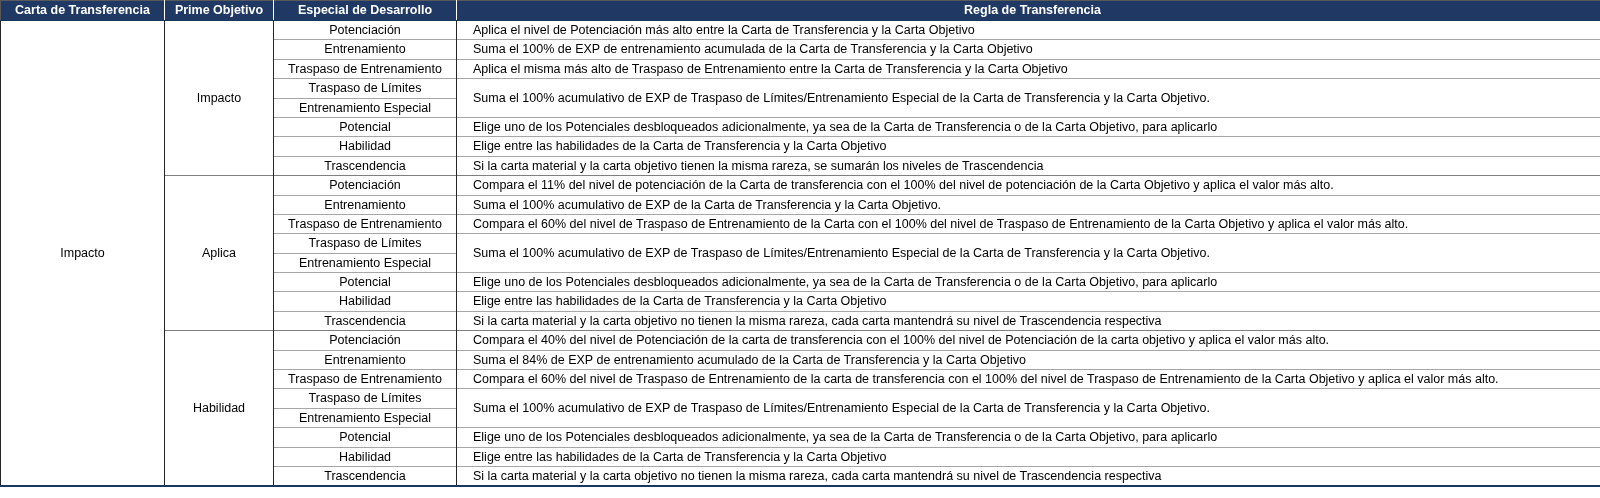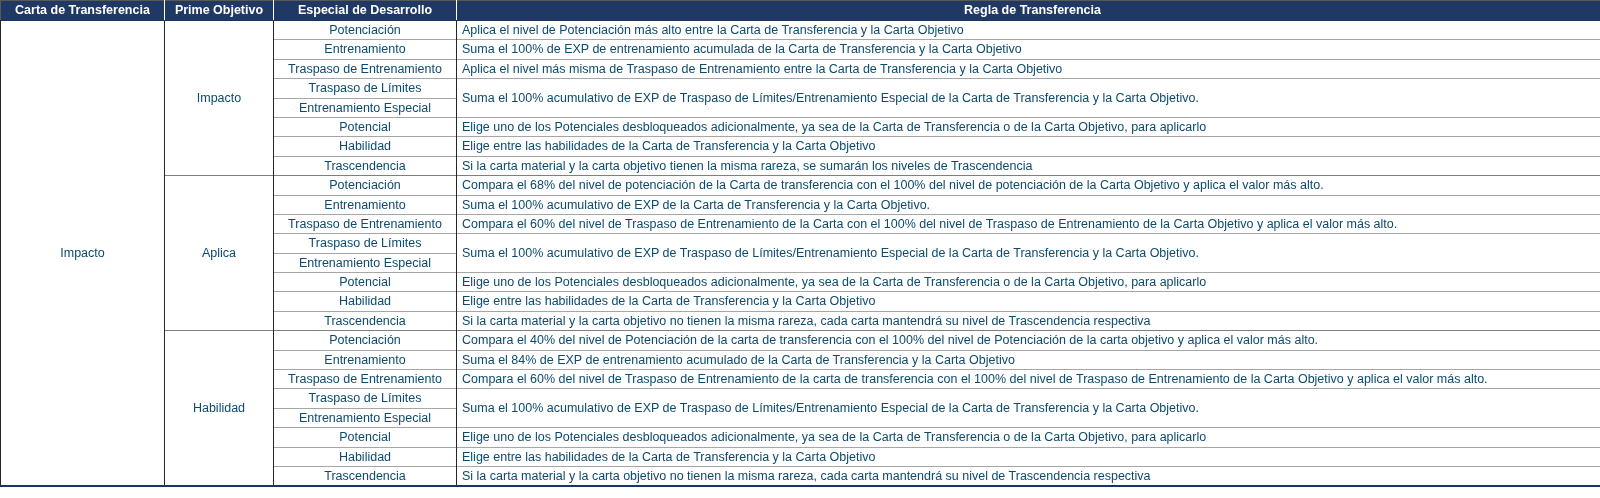--- a/index.html
+++ b/index.html
@@ -38,25 +38,25 @@
     border-right:1px solid #ffffff;
     border-bottom:1px solid #17375E;
   }
   thead th:last-child{border-right:none;padding-left:8px;}
   tbody td{
     height:18.4px;
     background:#ffffff;
     border-right:1px solid #262626;
     border-left:1px solid #262626;
     border-top:1px solid #A6A6A6;
-    color:#0c4a6e;
+    color:#000000;
   }
   tbody tr.group-start td{border-top:1px solid #7F7F7F;}
   td.col-transfer,td.col-target,td.col-element{text-align:center;}
-  td.col-rule{text-align:left;padding-left:5px;}
+  td.col-rule{text-align:left;padding-left:16px;}
 </style>
 </head>
 <body>
 
 <table>
   <colgroup>
     <col class="c-transfer">
     <col class="c-target">
     <col class="c-element">
     <col class="c-rule">
@@ -75,21 +75,21 @@
         <td class="col-target" rowspan="8">Impacto</td>
         <td class="col-element">Potenciación</td>
         <td class="col-rule">Aplica el nivel de Potenciación más alto entre la Carta de Transferencia y la Carta Objetivo</td>
       </tr>
       <tr>
         <td class="col-element">Entrenamiento</td>
         <td class="col-rule">Suma el 100% de EXP de entrenamiento acumulada de la Carta de Transferencia y la Carta Objetivo</td>
       </tr>
       <tr>
         <td class="col-element">Traspaso de Entrenamiento</td>
-        <td class="col-rule">Aplica el nivel más misma de Traspaso de Entrenamiento entre la Carta de Transferencia y la Carta Objetivo</td>
+        <td class="col-rule">Aplica el misma más alto de Traspaso de Entrenamiento entre la Carta de Transferencia y la Carta Objetivo</td>
       </tr>
       <tr>
         <td class="col-element">Traspaso de Límites</td>
         <td class="col-rule" rowspan="2">Suma el 100% acumulativo de EXP de Traspaso de Límites/Entrenamiento Especial de la Carta de Transferencia y la Carta Objetivo.</td>
       </tr>
       <tr>
         <td class="col-element">Entrenamiento Especial</td>
       </tr>
       <tr>
         <td class="col-element">Potencial</td>
@@ -99,21 +99,21 @@
         <td class="col-element">Habilidad</td>
         <td class="col-rule">Elige entre las habilidades de la Carta de Transferencia y la Carta Objetivo</td>
       </tr>
       <tr>
         <td class="col-element">Trascendencia</td>
         <td class="col-rule">Si la carta material y la carta objetivo tienen la misma rareza, se sumarán los niveles de Trascendencia</td>
       </tr>
       <tr class="group-start">
         <td class="col-target" rowspan="8">Aplica</td>
         <td class="col-element">Potenciación</td>
-        <td class="col-rule">Compara el 68% del nivel de potenciación de la Carta de transferencia con el 100% del nivel de potenciación de la Carta Objetivo y aplica el valor más alto.</td>
+        <td class="col-rule">Compara el 11% del nivel de potenciación de la Carta de transferencia con el 100% del nivel de potenciación de la Carta Objetivo y aplica el valor más alto.</td>
       </tr>
       <tr>
         <td class="col-element">Entrenamiento</td>
         <td class="col-rule">Suma el 100% acumulativo de EXP de la Carta de Transferencia y la Carta Objetivo.</td>
       </tr>
       <tr>
         <td class="col-element">Traspaso de Entrenamiento</td>
         <td class="col-rule">Compara el 60% del nivel de Traspaso de Entrenamiento de la Carta con el 100% del nivel de Traspaso de Entrenamiento de la Carta Objetivo y aplica el valor más alto.</td>
       </tr>
       <tr>

